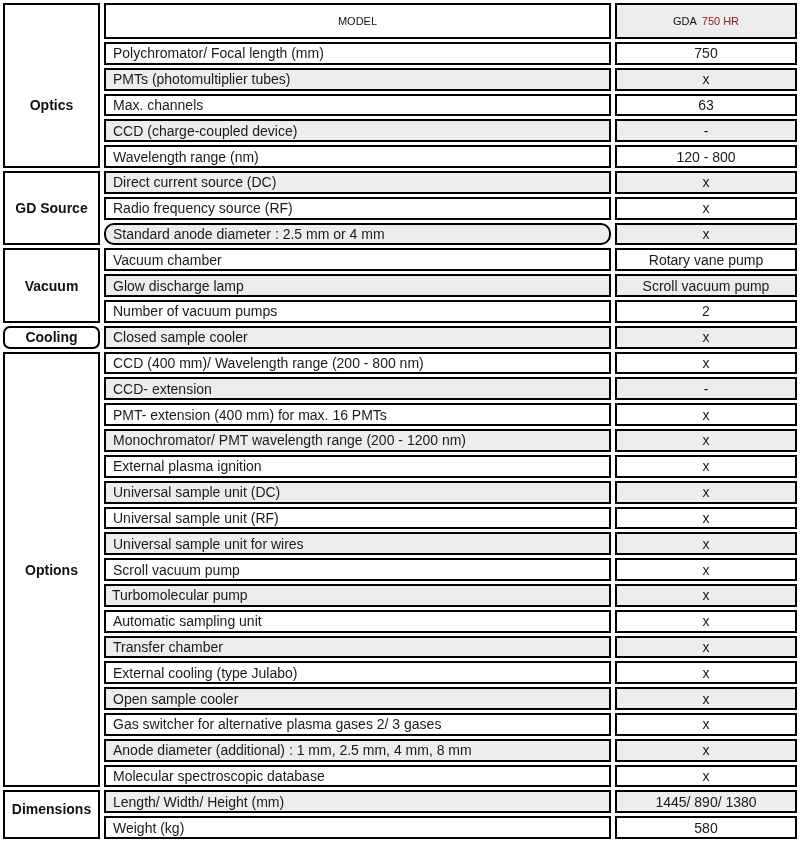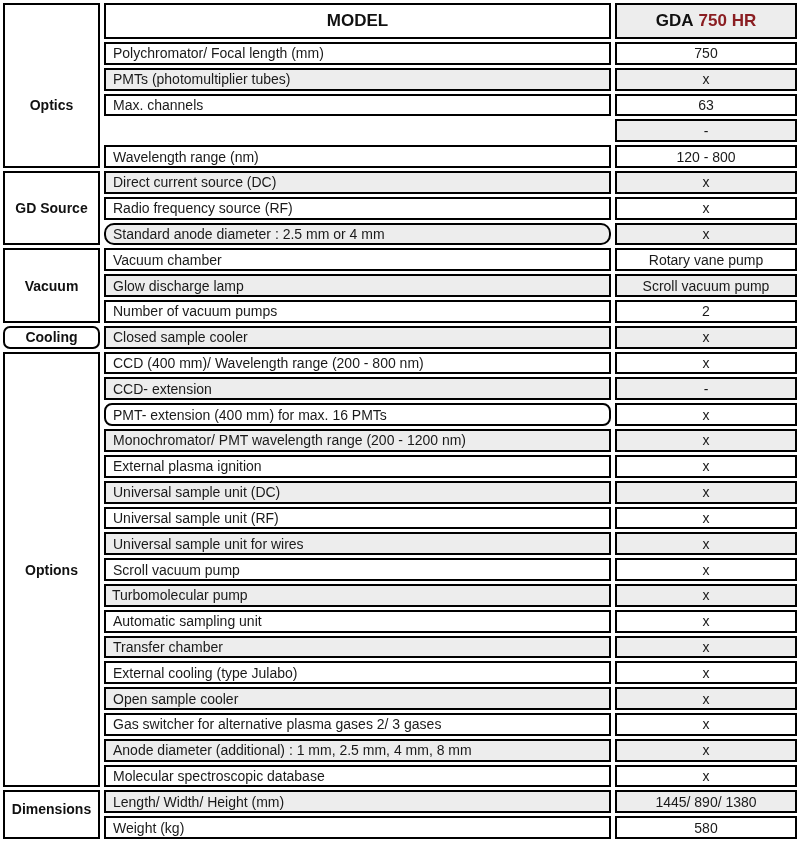--- a/index.html
+++ b/index.html
@@ -20,21 +20,21 @@
     border:2px solid #000;
     box-sizing:border-box;
     display:flex;align-items:center;
     overflow:hidden;white-space:nowrap;
     background:#fff;
     font-size:14px;
   }
   .cell.header{
     grid-row:1;
     justify-content:center;
-    font-weight:bold;font-size:17px;color:#111;
+    font-weight:normal;font-size:11px;color:#111;
   }
   .cell.header.model{grid-column:2;background:#fff;}
   .cell.header.device{grid-column:3;background:var(--altbg,#ededed);}
   .cell.header.device .hl{color:var(--hl,#8b1e22);margin-left:5px;}
   .cat{
     grid-column:1;
     border:2px solid #000;box-sizing:border-box;
     display:flex;align-items:center;justify-content:center;
     font-weight:bold;font-size:14px;color:#111;background:#fff;
     text-align:center;
@@ -56,20 +56,21 @@
       <span class="hl">750 HR</span>
     </div>
 
   <div class="cat cat-idx-0" style="grid-row: 1 / span 6;">Optics</div>
       <div class="cell feature" style="grid-row: 2;">Polychromator/ Focal length (mm)</div>
       <div class="cell value" style="grid-row: 2;">750</div>
       <div class="cell feature alt" style="grid-row: 3;">PMTs (photomultiplier tubes)</div>
       <div class="cell value alt" style="grid-row: 3;">x</div>
       <div class="cell feature" style="grid-row: 4;">Max. channels</div>
       <div class="cell value" style="grid-row: 4;">63</div>
+      <div class="cell feature alt" style="grid-row: 5;">CCD (charge-coupled device)</div>
       <div class="cell value alt" style="grid-row: 5;">-</div>
       <div class="cell feature" style="grid-row: 6;">Wavelength range (nm)</div>
       <div class="cell value" style="grid-row: 6;">120 - 800</div>
       <div class="cat cat-idx-1" style="grid-row: 7 / span 3;">GD Source</div>
       <div class="cell feature alt" style="grid-row: 7;">Direct current source (DC)</div>
       <div class="cell value alt" style="grid-row: 7;">x</div>
       <div class="cell feature" style="grid-row: 8;">Radio frequency source (RF)</div>
       <div class="cell value" style="grid-row: 8;">x</div>
       <div class="cell feature alt" style="grid-row: 9; border-radius: 10px;">Standard anode diameter : 2.5 mm or 4 mm</div>
       <div class="cell value alt" style="grid-row: 9;">x</div>
@@ -81,21 +82,21 @@
       <div class="cell feature" style="grid-row: 12;">Number of vacuum pumps</div>
       <div class="cell value" style="grid-row: 12;">2</div>
       <div class="cat cat-idx-3" style="grid-row: 13 / span 1; border-radius: 7px;">Cooling</div>
       <div class="cell feature alt" style="grid-row: 13;">Closed sample cooler</div>
       <div class="cell value alt" style="grid-row: 13;">x</div>
       <div class="cat cat-idx-4" style="grid-row: 14 / span 17;">Options</div>
       <div class="cell feature" style="grid-row: 14;">CCD (400 mm)/ Wavelength range  (200 - 800 nm)</div>
       <div class="cell value" style="grid-row: 14;">x</div>
       <div class="cell feature alt" style="grid-row: 15;">CCD- extension</div>
       <div class="cell value alt" style="grid-row: 15;">-</div>
-      <div class="cell feature" style="grid-row: 16; border-radius: 8px;">PMT- extension (400 mm) for max. 16 PMTs</div>
+      <div class="cell feature" style="grid-row: 16;">PMT- extension (400 mm) for max. 16 PMTs</div>
       <div class="cell value" style="grid-row: 16;">x</div>
       <div class="cell feature alt" style="grid-row: 17;">Monochromator/ PMT wavelength range (200 - 1200 nm)</div>
       <div class="cell value alt" style="grid-row: 17;">x</div>
       <div class="cell feature" style="grid-row: 18;">External plasma ignition</div>
       <div class="cell value" style="grid-row: 18;">x</div>
       <div class="cell feature alt" style="grid-row: 19;">Universal sample unit (DC)</div>
       <div class="cell value alt" style="grid-row: 19;">x</div>
       <div class="cell feature" style="grid-row: 20;">Universal sample unit  (RF)</div>
       <div class="cell value" style="grid-row: 20;">x</div>
       <div class="cell feature alt" style="grid-row: 21;">Universal sample unit for wires</div>

